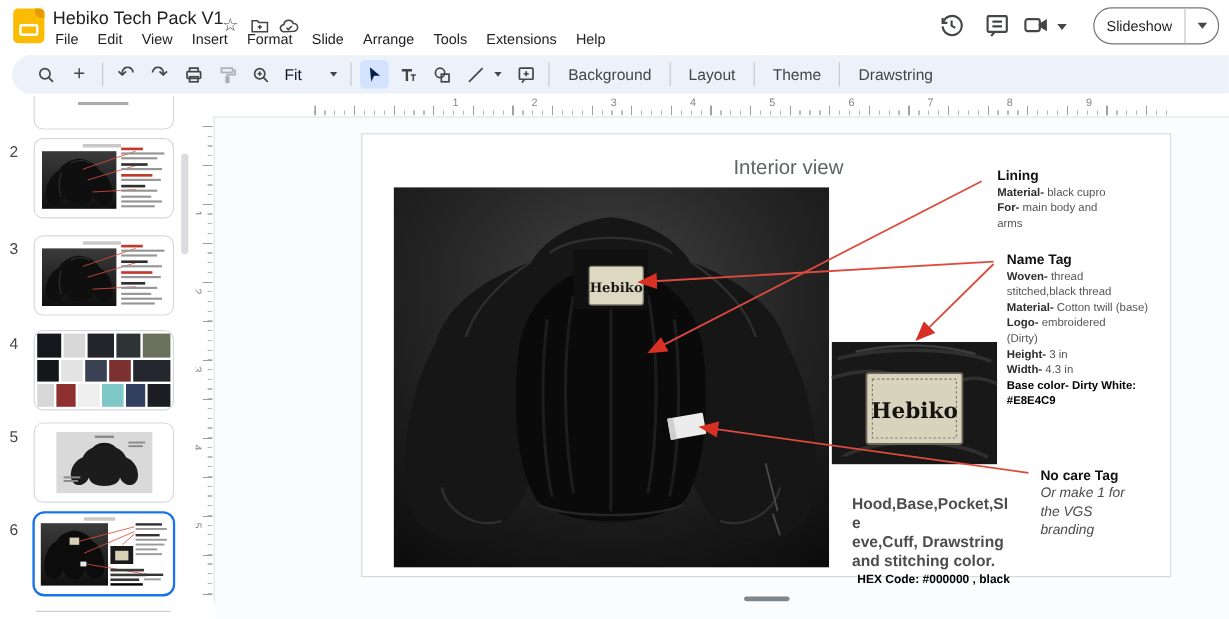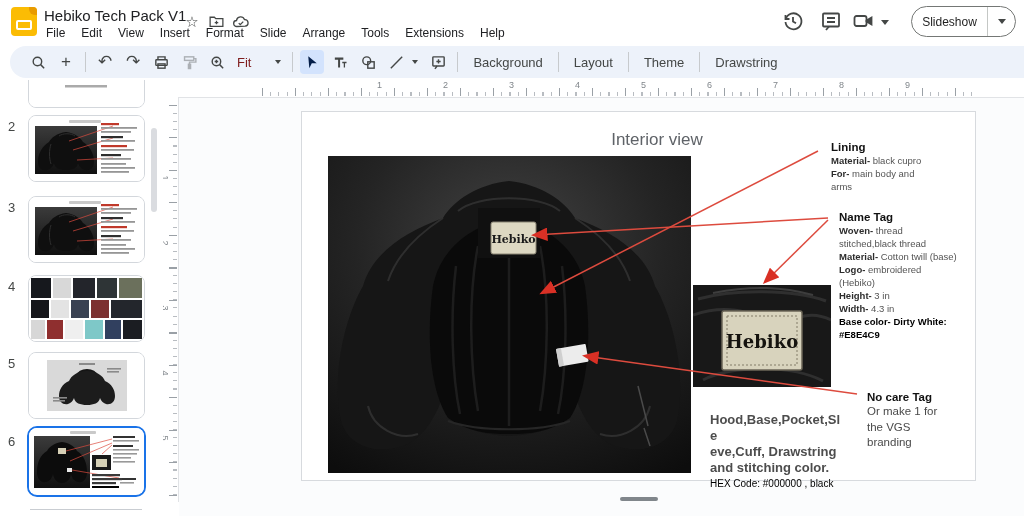--- a/index.html
+++ b/index.html
@@ -34,21 +34,21 @@
   #toolbar { position:absolute; left:10px; top:46px; width:1014px; height:32px;
     background:#edf2fa; border-radius:16px 0 0 16px; display:flex; align-items:center; padding-left:14px; }
   .tb-ic { width:24px; height:24px; display:flex; align-items:center; justify-content:center;
     color:#444746; border-radius:4px; margin:0 2px; flex:none; }
   .tb-ic svg { width:17px; height:17px; }
   .tb-ic.glyph { font-size:17px; line-height:24px; }
   .tb-sep { width:1px; height:20px; background:#c7cacd; margin:0 5px; flex:none; }
   .tb-ic.disabled { opacity:.38; }
   .tb-ic.selected { background:#d3e3fd; color:#041e49; }
   #fit-box { display:flex; align-items:center; margin:0 2px; padding:0 4px; height:24px; border-radius:4px; }
-  #fit-box .v { font-size:13px; color:#7f1d1d; margin-right:22px; }
+  #fit-box .v { font-size:13px; color:#0f172a; margin-right:22px; }
   .tb-txt { font-size:13px; color:#444746; padding:0 10px; flex:none; }
   .mini-caret { width:0; height:0; border-left:3.5px solid transparent; border-right:3.5px solid transparent;
     border-top:4px solid #444746; margin-left:2px; flex:none; }
 
   
   #h-ruler { position:absolute; left:178px; top:83px; right:0; height:14px; background:#fff; }
   #h-ticks { position:absolute; left:84px; width:713px; bottom:1px; height:8px;
     background:
       repeating-linear-gradient(to right, #9aa0a6 0 1px, transparent 1px 33px) left bottom/100% 8px no-repeat,
       repeating-linear-gradient(to right, #b8bcc1 0 1px, transparent 1px 8.25px) left bottom/100% 4px no-repeat; }
@@ -84,24 +84,24 @@
   #main-image { position:absolute; left:26px; top:44px; width:363px; height:317px; }
   #closeup-image { position:absolute; left:391px; top:173px; width:138px; height:102px; }
   .note { position:absolute; color:#545454; }
   .note h4 { font-size:11.5px; color:#111; font-weight:bold; margin-bottom:1px; }
   .note .ln { font-size:9.5px; line-height:13px; }
   .note .ln b { color:#2d2d2d; }
   .note .ln b.black { color:#000; }
   #note-lining   { left:529px; top:29px;  width:118px; }
   #note-nametag  { left:537px; top:99px;  width:140px; }
   #note-nocare   { left:565px; top:279px; width:96px; }
-  #note-nocare .ln { font-size:11.5px; line-height:15.5px; color:#4a4a4a; }
+  #note-nocare .ln { font-size:11.5px; line-height:15.5px; color:#4a4a4a;font-style:italic; }
   #note-color    { left:408px; top:300px; width:136px; }
   #note-color .big { font-size:13px; line-height:16px; font-weight:bold; color:#4d4d4d; word-break:break-all; }
-  #note-color .hex { font-size:10px; font-weight:normal; color:#000; margin-top:2px; }
+  #note-color .hex { font-size:10px; font-weight:bold; color:#000; margin-top:2px;text-align:center; }
   #anno-overlay { position:absolute; left:0; top:0; width:675px; height:370px; pointer-events:none; }
 </style>
 </head>
 <body>
 
 <div id="header">
   <div id="logo">
     <div class="fold"></div>
     <div class="bar"></div>
   </div>
@@ -441,21 +441,21 @@
     <div class="ln"><b>For-</b><span> main body and</span></div>
     <div class="ln"><b></b><span>arms</span></div>
   </div>
 
   <div class="note" id="note-nametag">
     <h4>Name Tag</h4>
     <div class="ln"><b>Woven-</b><span> thread</span></div>
     <div class="ln"><b></b><span>stitched,black thread</span></div>
     <div class="ln"><b>Material-</b><span> Cotton twill (base)</span></div>
     <div class="ln"><b>Logo-</b><span> embroidered</span></div>
-    <div class="ln"><b></b><span>(Hebiko)</span></div>
+    <div class="ln"><b></b><span>(Dirty)</span></div>
     <div class="ln"><b>Height-</b><span> 3 in</span></div>
     <div class="ln"><b>Width-</b><span> 4.3 in</span></div>
     <div class="ln"><b class="black">Base color- Dirty White:</b><span></span></div>
     <div class="ln"><b class="black">#E8E4C9</b><span></span></div>
   </div>
 
   <div class="note" id="note-nocare">
     <h4>No care Tag</h4>
     <div class="ln">Or make 1 for</div>
     <div class="ln">the VGS</div>

